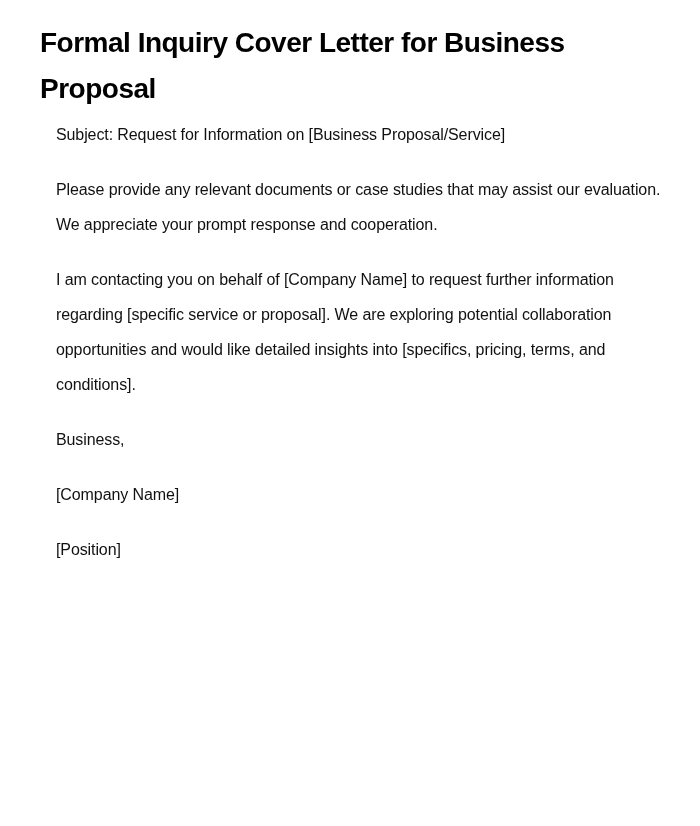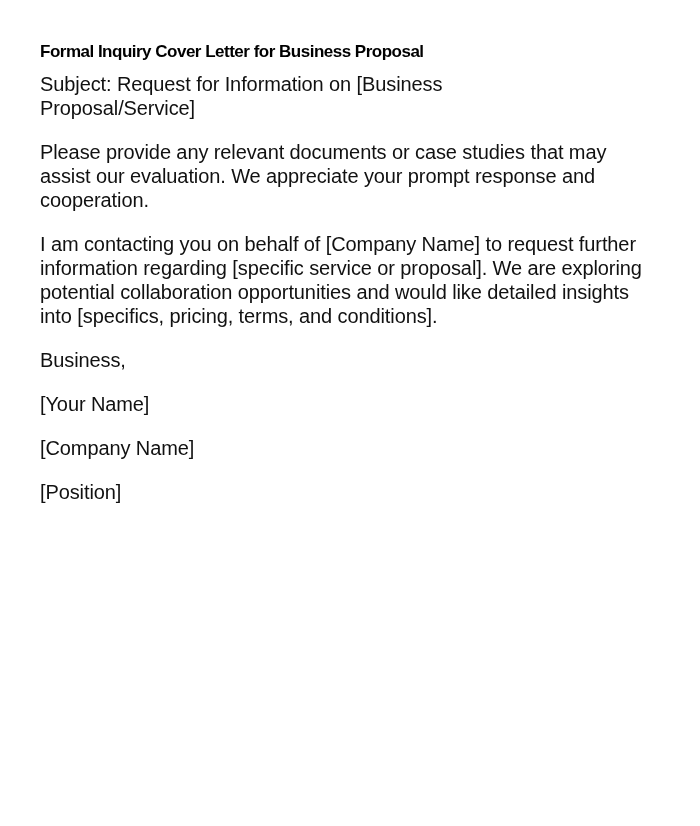--- a/index.html
+++ b/index.html
@@ -1,27 +1,26 @@
 <!DOCTYPE html>
 <html><head>
 <meta charset="utf-8">
 <style>
   html, body { margin: 0; padding: 0; background: #ffffff; }
   body { width: 700px; height: 826px; overflow: hidden; }
   .page { padding: 20px 40px 0 40px; color: #111111; font-family: "Liberation Sans", "DejaVu Sans", sans-serif; }
-  h1 { font-size: 17px; font-weight: bold; line-height: 31px; margin: 16px 0 5px 0; letter-spacing: -0.5px; width: 560px; color: #000; }
-  p { font-size: 20px; line-height: 24px; margin: 0 0 20px 0; letter-spacing: -0.1px; }
+  h1 { font-size: 28px; font-weight: bold; line-height: 46px; margin: 0 0 5px 0; letter-spacing: -0.5px; width: 560px; color: #000; }
+  p { font-size: 16px; line-height: 35px; margin: 0 0 20px 16px; letter-spacing: -0.1px; }
   .subject { width: 470px; }
   .body { width: 610px; }
 </style>
 </head>
 <body>
 
 <div class="page">
   <h1>Formal Inquiry Cover Letter for Business Proposal</h1>
   <p class="subject">Subject: Request for Information on [Business Proposal/Service]</p>
   <p class="body">Please provide any relevant documents or case studies that may assist our evaluation. We appreciate your prompt response and cooperation.</p>
   <p class="body">I am contacting you on behalf of [Company Name] to request further information regarding [specific service or proposal]. We are exploring potential collaboration opportunities and would like detailed insights into [specifics, pricing, terms, and conditions].</p>
   <p>Business,</p>
-  <p>[Your Name]</p>
   <p>[Company Name]</p>
   <p>[Position]</p>
 </div>
 
 </body></html>

